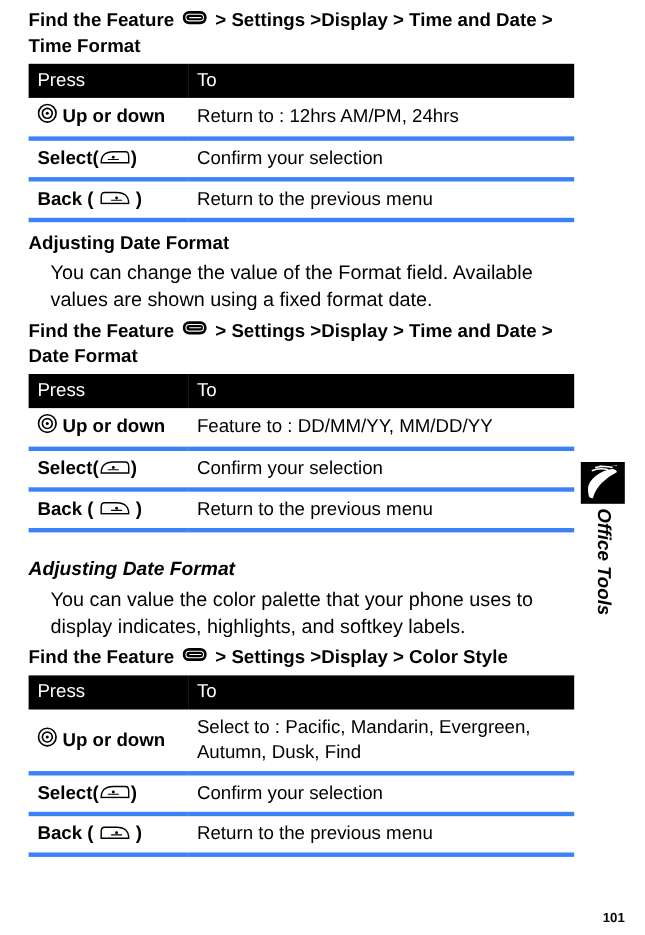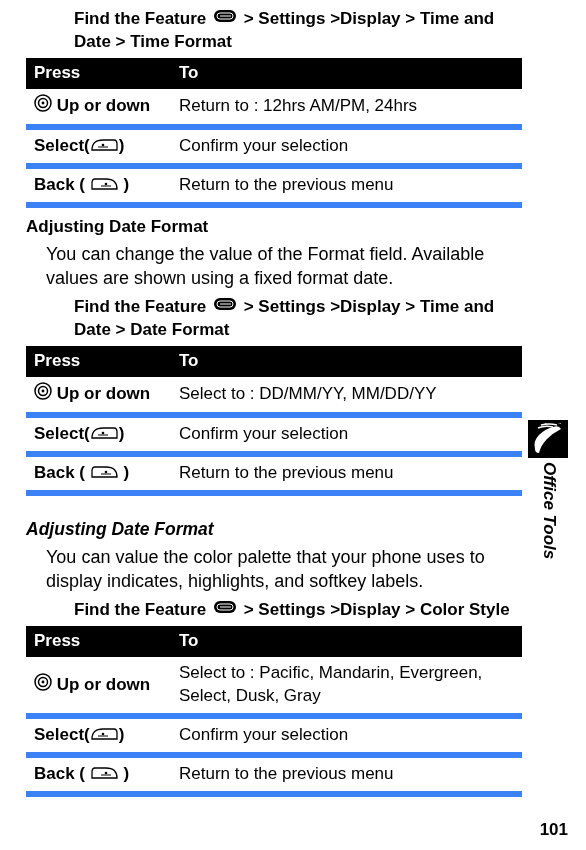--- a/index.html
+++ b/index.html
@@ -11,21 +11,20 @@
     color: #000;
     background: #fff;
     position: relative;
     padding: 8px 64px 8px 26px;
     line-height: 1.35;
   }
   .feature-line {
     font-weight: bold;
     margin-bottom: 4px;
     font-size: 17px;
-    margin-left: 48px;
   }
   .feature-line .menu-icon {
     display: inline-block;
     vertical-align: middle;
     margin: 0 3px;
   }
   .section-title {
     font-weight: bold;
     margin-top: 6px;
     margin-bottom: 3px;
@@ -48,27 +47,27 @@
     border-collapse: collapse;
     margin-top: 4px;
     margin-bottom: 8px;
     font-size: 17px;
   }
   thead th {
     background: #000;
     color: #fff;
     text-align: left;
     padding: 4px 8px;
-    font-weight: bold;
+    font-weight: normal;
     font-size: 17px;
   }
   thead th:first-child { width: 145px; }
   tbody td {
     padding: 5px 8px;
-    border-bottom: 6px solid #3b82f6;
+    border-bottom: 4px solid #3b82f6;
     vertical-align: middle;
   }
   tbody td:first-child {
     font-weight: bold;
   }
   .btn-icon, .menu-icon, .dial-icon {
     display: inline-block;
     vertical-align: middle;
   }
   .side-tab {
@@ -93,21 +92,21 @@
     font-size: 17px;
     text-align: left;
     margin-top: 4px;
     padding-left: 9px;
   }
   .page-num {
     position: absolute;
     right: 18px;
     bottom: 8px;
     font-weight: bold;
-    font-size: 17px;
+    font-size: 12px;
   }
 </style>
 </head>
 <body>
 
 <svg width="0" height="0" style="position:absolute">
   <defs>
     <g id="menu-icon-g">
       <rect x="0" y="2" width="22" height="12" rx="6" ry="6" fill="#000"></rect>
       <rect x="3" y="5" width="16" height="6" rx="3" ry="3" fill="none" stroke="#fff" stroke-width="1"></rect>
@@ -199,21 +198,21 @@
     </tr>
   </thead>
   <tbody>
     <tr>
       <td>
         <span class="dial-icon"><svg width="18" height="18">
               <use href="#dial-icon-g"></use>
             </svg></span>
         <span>Up or down</span>
       </td>
-      <td>Select to : DD/MM/YY, MM/DD/YY</td>
+      <td>Feature to : DD/MM/YY, MM/DD/YY</td>
     </tr>
     <tr>
       <td>
         <span>Select(</span><span class="btn-icon"><svg width="29" height="14">
               <use href="#soft-btn-g"></use>
             </svg></span><span>)</span>
       </td>
       <td>Confirm your selection</td>
     </tr>
     <tr>
@@ -245,21 +244,21 @@
     </tr>
   </thead>
   <tbody>
     <tr>
       <td>
         <span class="dial-icon"><svg width="18" height="18">
               <use href="#dial-icon-g"></use>
             </svg></span>
         <span>Up or down</span>
       </td>
-      <td>Select to : Pacific, Mandarin, Evergreen, Select, Dusk, Gray</td>
+      <td>Select to : Pacific, Mandarin, Evergreen, Autumn, Dusk, Find</td>
     </tr>
     <tr>
       <td>
         <span>Select(</span><span class="btn-icon"><svg width="29" height="14">
               <use href="#soft-btn-g"></use>
             </svg></span><span>)</span>
       </td>
       <td>Confirm your selection</td>
     </tr>
     <tr>

